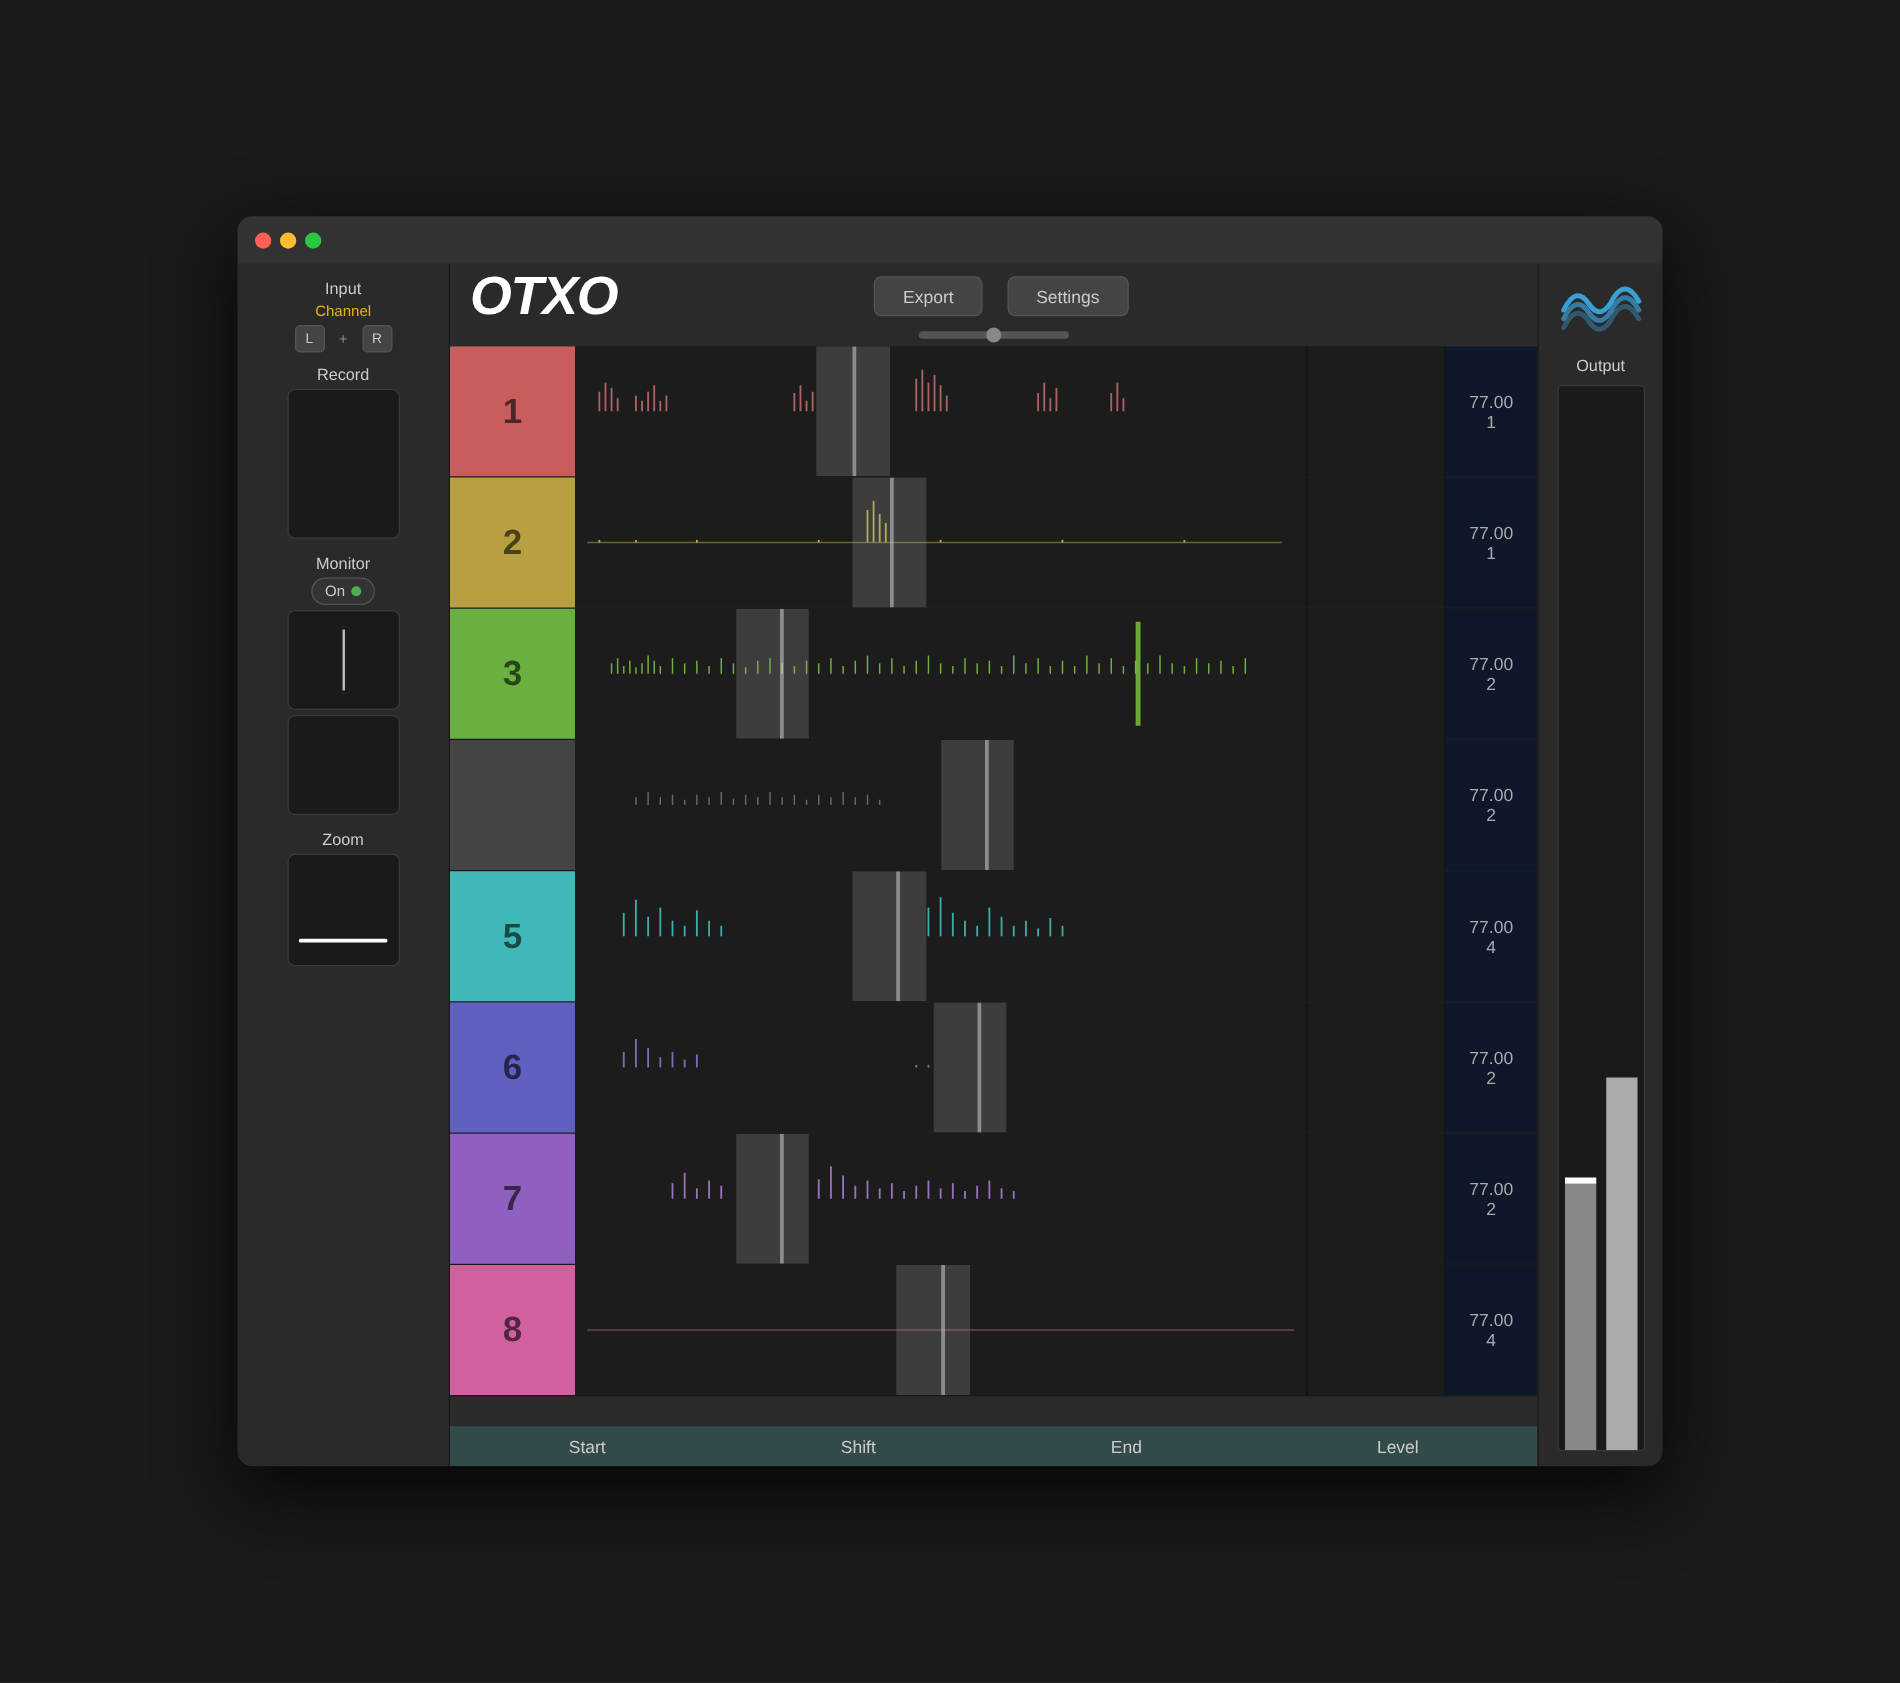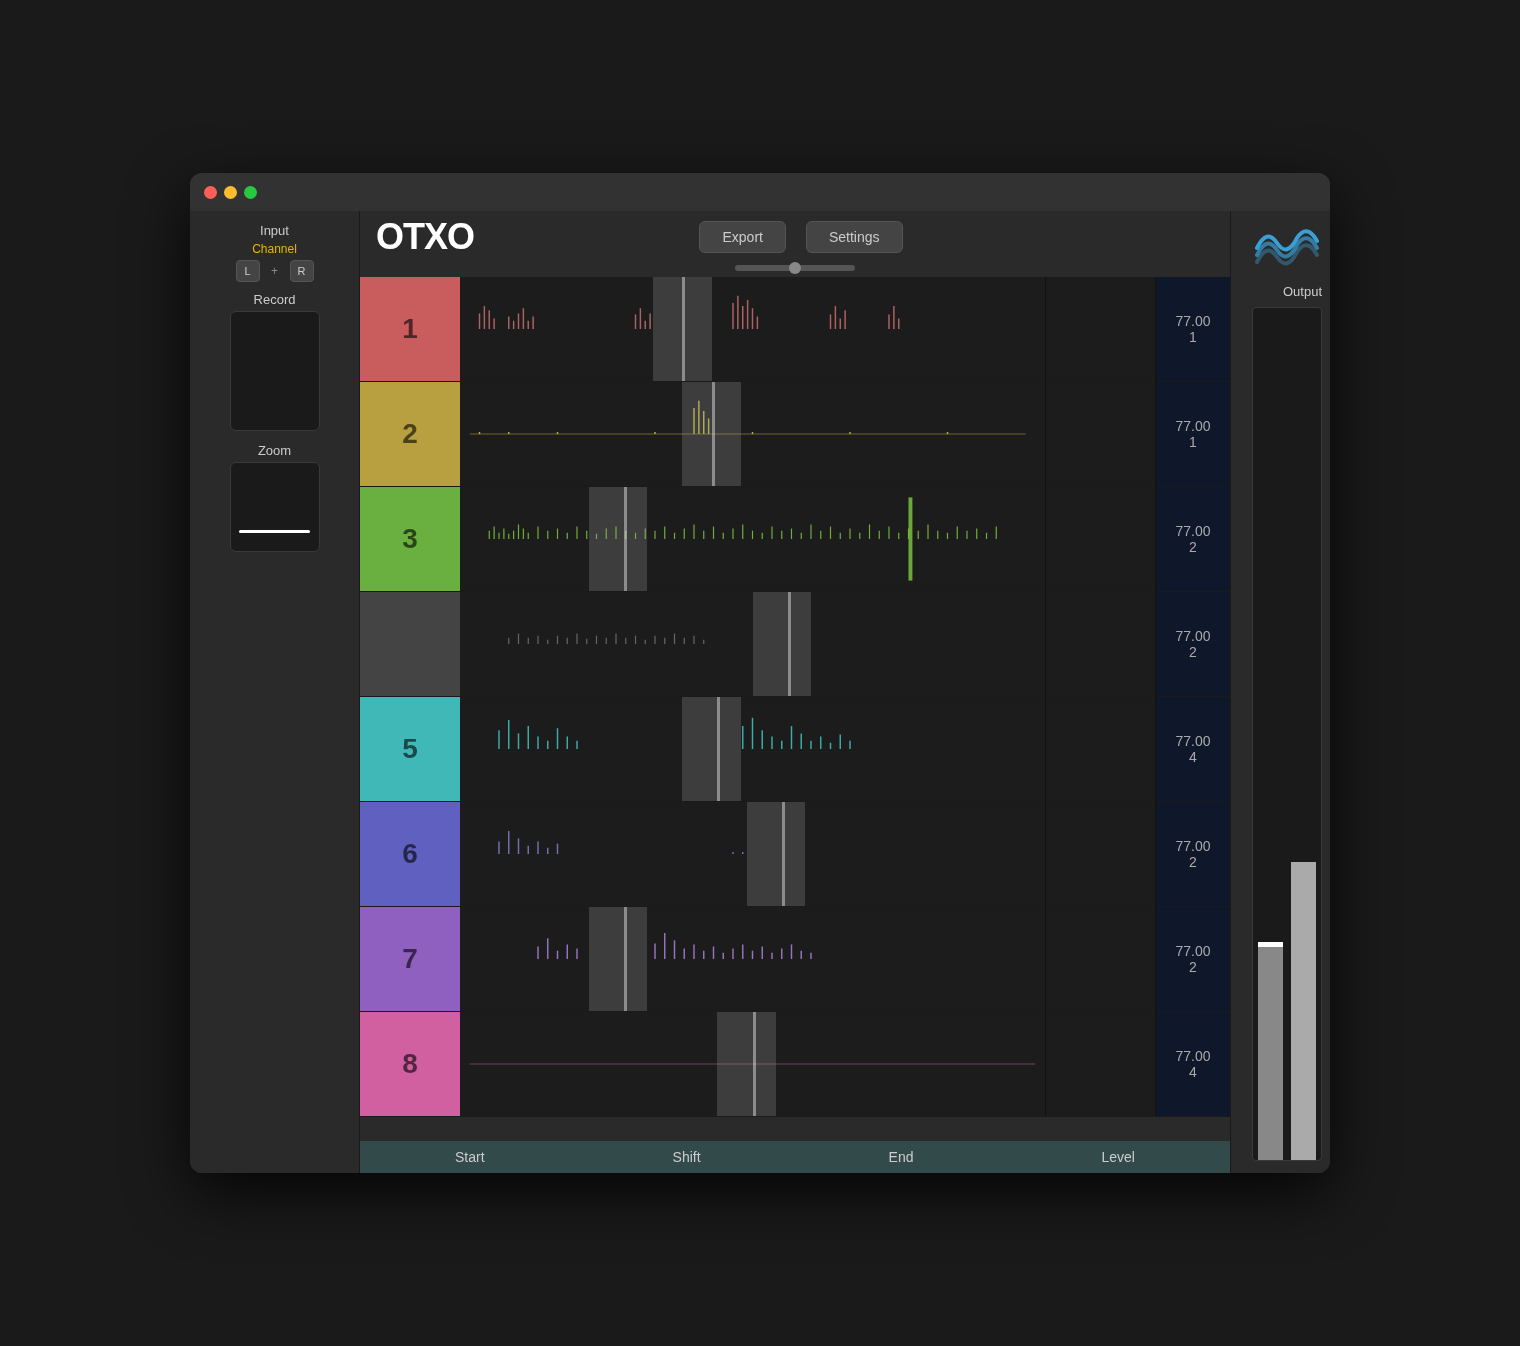--- a/index.html
+++ b/index.html
@@ -164,24 +164,25 @@
       gap: 10px;
       background: #2a2a2a;
       flex-shrink: 0;
       position: relative;
     }
     .logo-area {
       position: absolute;
       left: 16px;
     }
     .logo-text {
-      font-size: 36px;
+      font-size: 43px;
       font-weight: 900;
       color: #ffffff;
       letter-spacing: -1px;
+      font-style: italic;
     }
     .top-buttons {
       display: flex;
       gap: 8px;
       align-items: center;
     }
     .top-btn {
       background: #444;
       color: #ccc;
       border: 1px solid #555;
@@ -298,21 +299,21 @@
       color: #cccccc;
       font-size: 14px;
       font-weight: 400;
     }
     
     .right-sidebar {
       width: 100px;
       background: #2a2a2a;
       display: flex;
       flex-direction: column;
-      align-items: flex-end;
+      align-items: center;
       padding: 12px 8px;
       border-left: 1px solid #1a1a1a;
       flex-shrink: 0;
     }
     .right-logo {
       margin-bottom: 12px;
     }
     .output-label {
       color: #cccccc;
       font-size: 13px;
@@ -381,20 +382,33 @@
         <span class="channel-label">Channel</span>
         <div class="channel-buttons">
           <button class="ch-btn">L</button>
           <span class="ch-btn ch-plus">+</span>
           <button class="ch-btn">R</button>
         </div>
         <span class="sidebar-label" style="margin-top:6px;">Record</span>
         <div class="record-box"></div>
       </div>
 
+      <div class="sidebar-section" style="margin-top:4px;">
+        <span class="sidebar-label">Monitor</span>
+        <button class="monitor-btn">
+          <span>On</span>
+          <span class="monitor-dot"></span>
+        </button>
+        <div class="monitor-box">
+          <svg width="100%" height="100%" viewBox="0 0 90 80">
+            <line x1="45" y1="15" x2="45" y2="65" stroke="#fff" stroke-width="2" opacity="0.7"></line>
+          </svg>
+        </div>
+        <div class="input-level-box"></div>
+      </div>
 
       <div class="sidebar-section" style="margin-top:4px;">
         <span class="sidebar-label">Zoom</span>
         <div class="zoom-box"></div>
       </div>
     </div>
 
     <div class="center-area">
 
       <div class="top-bar">

